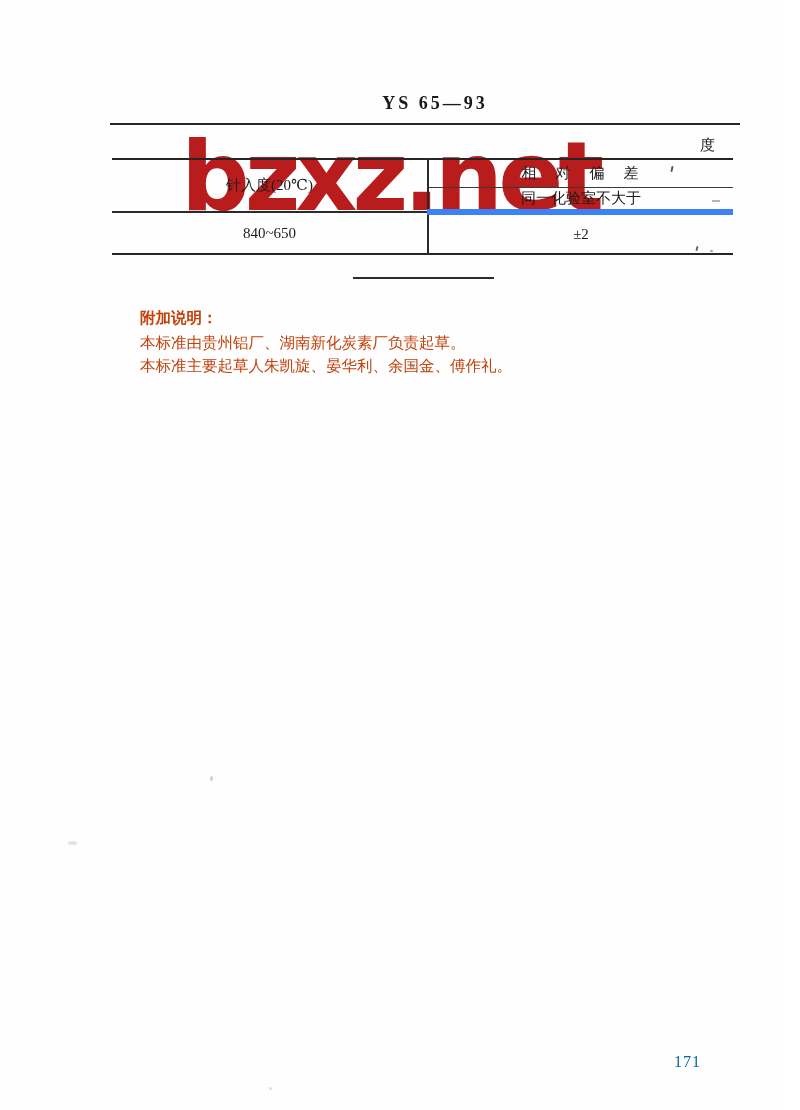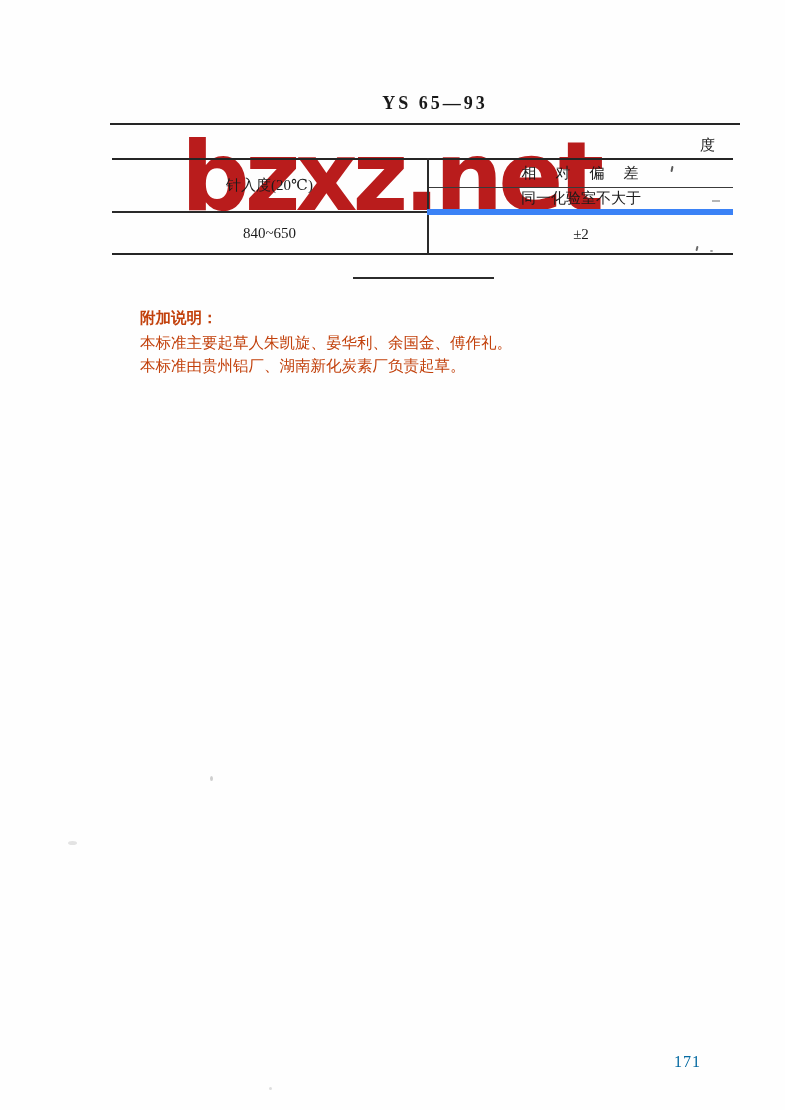--- a/index.html
+++ b/index.html
@@ -146,22 +146,22 @@
         <td class="col-left">840~650</td>
         <td class="col-right">±2</td>
       </tr>
     </tbody>
   </table>
 
   <div class="end-divider"></div>
 
   <div class="notes">
     <div class="notes-title">附加说明：</div>
+    <div class="notes-line">本标准由贵州铝厂、湖南新化炭素厂负责起草。</div>
     <div class="notes-line">本标准主要起草人朱凯旋、晏华利、余国金、傅作礼。</div>
-    <div class="notes-line">本标准由贵州铝厂、湖南新化炭素厂负责起草。</div>
   </div>
 
   <div class="page-number">171</div>
 
   <div class="artifact a1"></div>
   <div class="artifact a2"></div>
   <div class="artifact a3"></div>
   <div class="artifact a4"></div>
   <div class="artifact a5"></div>
   <div class="artifact a6"></div>

